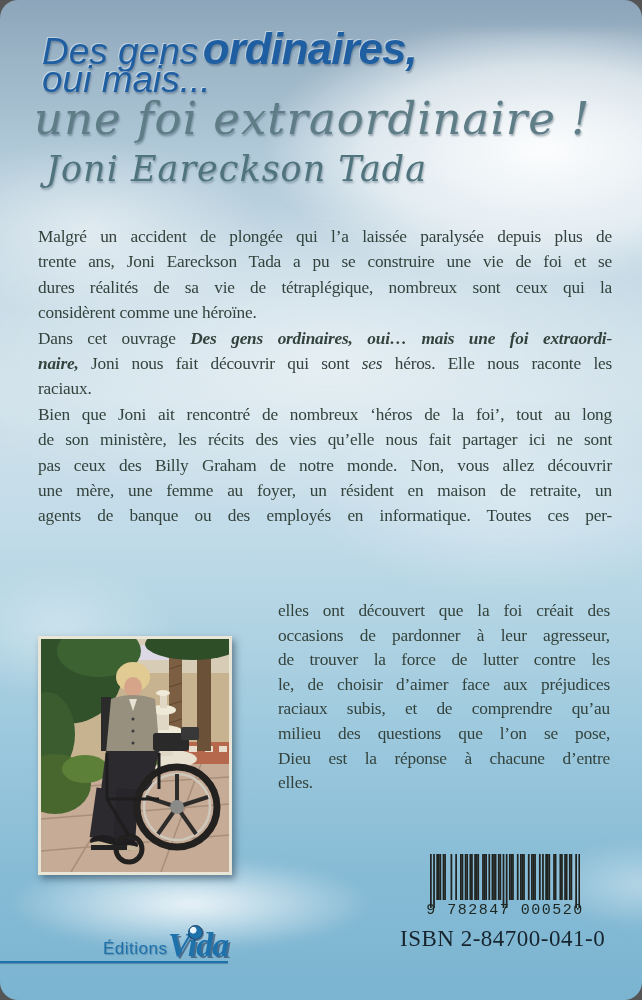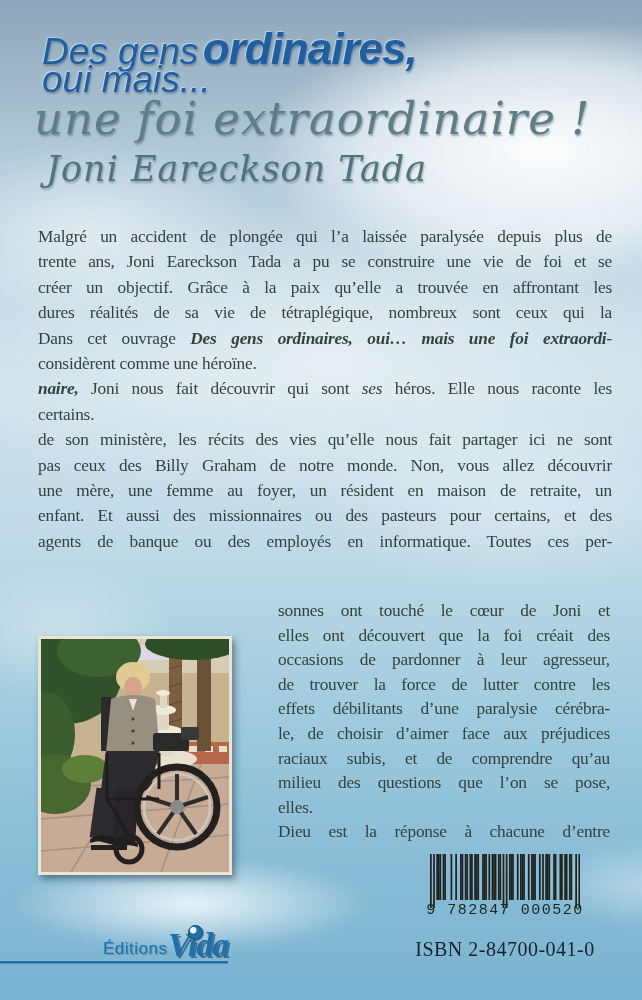--- a/index.html
+++ b/index.html
@@ -3,20 +3,21 @@
 <meta charset="utf-8">
 <style>
   html,body{margin:0;padding:0;background:#555;}
   .cover{
     position:relative;width:642px;height:1000px;overflow:hidden;
     font-family:"Liberation Serif",serif;
     background:linear-gradient(180deg,
       #8ca5ba 0%, #9bb4c6 6%, #b0c9d8 15%, #c4d9e5 27%,
       #cfe1ea 40%, #c3dce9 52%, #aed2e2 64%, #98c6dc 76%,
       #86bbd5 88%, #7bb4d1 100%);
+    border-radius:18px;
   }
   .cloud{position:absolute;pointer-events:none;filter:blur(6px);}
   .c1{left:270px;top:30px;width:440px;height:250px;
       background:radial-gradient(ellipse at 62% 48%,rgba(255,255,255,.97) 0%,rgba(255,255,255,.6) 46%,rgba(255,255,255,0) 73%);}
   .c2{left:-90px;top:140px;width:360px;height:180px;
       background:radial-gradient(ellipse,rgba(255,255,255,.55) 0%,rgba(255,255,255,0) 70%);}
   .c3{left:-60px;top:210px;width:780px;height:300px;
       background:radial-gradient(ellipse,rgba(255,255,255,.5) 0%,rgba(255,255,255,0) 75%);}
   .c4{left:300px;top:400px;width:420px;height:200px;
       background:radial-gradient(ellipse,rgba(255,255,255,.35) 0%,rgba(255,255,255,0) 70%);}
@@ -50,22 +51,22 @@
   .tline .i{font-style:italic;}
 
   .photo{position:absolute;left:38px;top:636px;margin:0;width:188px;height:233px;
       border:3px solid #e9e5d7;box-shadow:3px 4px 7px rgba(25,45,65,.5);background:#c8b391;}
   .photo svg{display:block;}
 
   .barcode{position:absolute;left:400px;top:854px;width:210px;}
   .bars{position:absolute;left:30px;top:0;}
   .bdigits{position:absolute;left:0;top:48px;width:210px;text-align:center;
       font-family:"Liberation Mono",monospace;font-size:15px;color:#1d2722;letter-spacing:1.5px;}
-  .isbn{position:absolute;left:0;top:84px;width:210px;text-align:center;
-      font-family:"Liberation Serif",serif;font-size:20px;color:#17242e;letter-spacing:.5px;}
+  .isbn{position:absolute;left:0;top:72px;width:210px;text-align:left;
+      font-family:"Liberation Serif",serif;font-size:23px;color:#17242e;letter-spacing:.5px;}
 
   .publogo{position:absolute;left:0;top:920px;width:260px;height:50px;}
   .ed{position:absolute;left:103px;top:19px;font-family:"Liberation Sans",sans-serif;
       font-size:17px;color:#1e72ac;letter-spacing:.5px;text-shadow:1px 1px 1px rgba(20,50,90,.3);}
   .vida{position:absolute;left:168px;top:6px;font-family:"Liberation Serif",serif;
       font-style:italic;font-weight:bold;font-size:34px;color:#1e72ac;letter-spacing:-1px;
       text-shadow:2px 2px 0 rgba(23,49,84,.55);}
   .globe{position:absolute;left:188px;top:5px;width:13px;height:13px;border-radius:50%;
       background:radial-gradient(circle at 32% 32%, #eaf5fb 0 24%, #1e72ac 30% 100%);
       border:1px solid #143a5e;box-shadow:1px 1px 0 rgba(23,49,84,.5);}
@@ -92,43 +93,40 @@
     </div>
     <div class="t2 title-sans">oui mais...</div>
     <div class="t3">une foi extraordinaire !</div>
     <div class="author">Joni Eareckson Tada</div>
   </header>
 
   <main>
     <div class="col main-col">
         <div class="tline"><span>Malgré un accident de plongée qui l’a laissée paralysée depuis plus de</span></div>
         <div class="tline"><span>trente ans, Joni Eareckson Tada a pu se construire une vie de foi et se</span></div>
-        <div class="tline"><span>créer un objectif. Grâce à la paix qu’elle a trouvée en affrontant les</span></div>
         <div class="tline"><span>dures réalités de sa vie de tétraplégique, nombreux sont ceux qui la</span></div>
+        <div class="tline end"><span>considèrent comme une héroïne.</span></div>
         <div class="tline"><span>Dans cet ouvrage </span><span class="bi">Des gens ordinaires, oui… mais une foi extraordi-</span></div>
-        <div class="tline end"><span>considèrent comme une héroïne.</span></div>
         <div class="tline"><span class="bi">naire,</span><span> Joni nous fait découvrir qui sont </span><span class="i">ses</span><span> héros. Elle nous raconte les</span></div>
-        <div class="tline end"><span>certains.</span></div>
+        <div class="tline end"><span>raciaux.</span></div>
+        <div class="tline"><span>Bien que Joni ait rencontré de nombreux ‘héros de la foi’, tout au long</span></div>
         <div class="tline"><span>de son ministère, les récits des vies qu’elle nous fait partager ici ne sont</span></div>
         <div class="tline"><span>pas ceux des Billy Graham de notre monde. Non, vous allez découvrir</span></div>
         <div class="tline"><span>une mère, une femme au foyer, un résident en maison de retraite, un</span></div>
-        <div class="tline"><span>enfant. Et aussi des missionnaires ou des pasteurs pour certains, et des</span></div>
         <div class="tline"><span>agents de banque ou des employés en informatique. Toutes ces per-</span></div>
       </div>
     <div class="col wrap-col">
-        <div class="tline"><span>sonnes ont touché le cœur de Joni et</span></div>
         <div class="tline"><span>elles ont découvert que la foi créait des</span></div>
         <div class="tline"><span>occasions de pardonner à leur agresseur,</span></div>
         <div class="tline"><span>de trouver la force de lutter contre les</span></div>
-        <div class="tline"><span>effets débilitants d’une paralysie cérébra-</span></div>
         <div class="tline"><span>le, de choisir d’aimer face aux préjudices</span></div>
         <div class="tline"><span>raciaux subis, et de comprendre qu’au</span></div>
         <div class="tline"><span>milieu des questions que l’on se pose,</span></div>
+        <div class="tline"><span>Dieu est la réponse à chacune d’entre</span></div>
         <div class="tline end"><span>elles.</span></div>
-        <div class="tline"><span>Dieu est la réponse à chacune d’entre</span></div>
       </div>
   </main>
 
   <figure class="photo">
     <svg width="188" height="233" viewBox="0 0 188 233">
       <rect width="188" height="233" fill="#c8b391"></rect>
       <rect x="0" y="0" width="188" height="34" fill="#d7ccb6"></rect>
       <rect x="55" y="6" width="85" height="15" fill="#dcd8e6"></rect>
       <rect x="95" y="103" width="93" height="22" fill="#b5684c"></rect>
       <rect x="100" y="107" width="8" height="6" fill="#e8ddcd"></rect>

